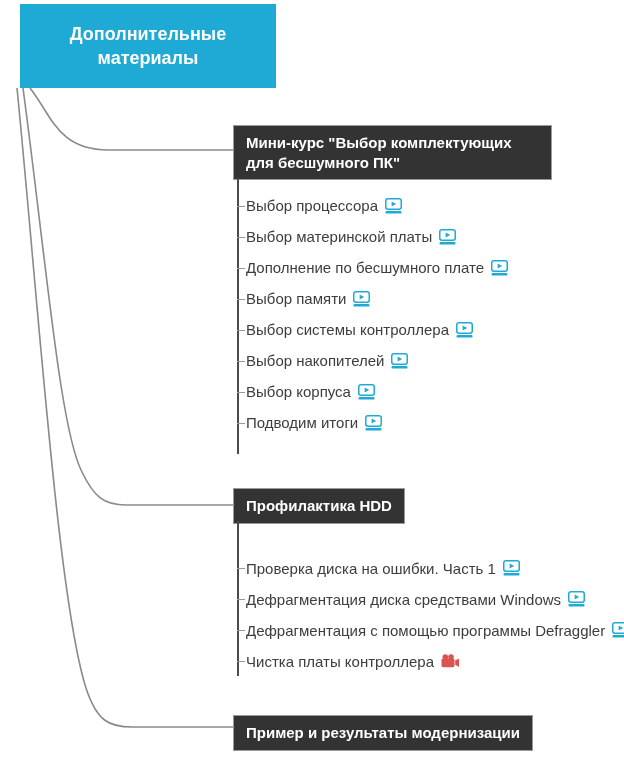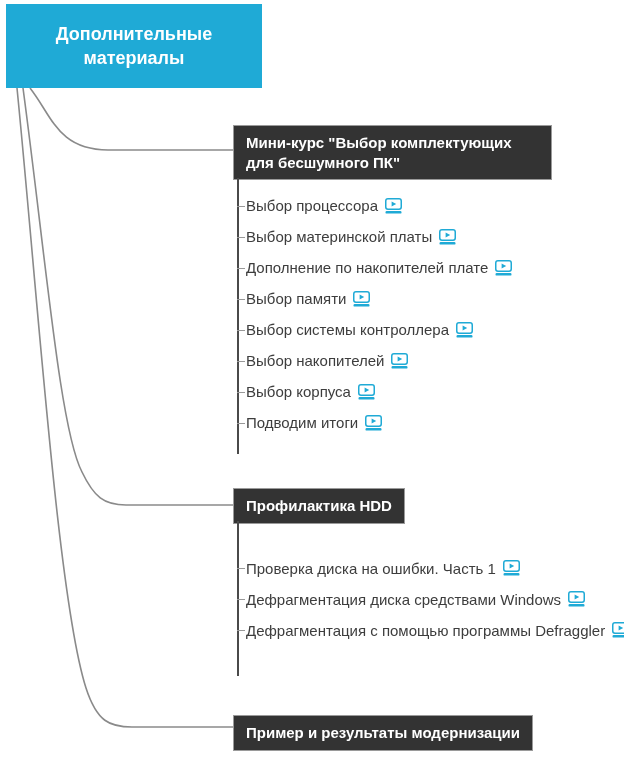--- a/index.html
+++ b/index.html
@@ -21,21 +21,21 @@
     overflow:hidden;
   }
   .connectors{
     position:absolute;left:0;top:0;width:624px;height:772px;
     pointer-events:none;
   }
   .connectors path{
     fill:none;stroke:var(--line);stroke-width:1.6px;
   }
   .root-node{
-    position:absolute;left:6px;top:4px;width:256px;height:84px;
+    position:absolute;left:20px;top:4px;width:256px;height:84px;
     background:var(--accent);
     color:#ffffff;
     font-size:18px;font-weight:bold;
     display:flex;align-items:center;justify-content:center;
     text-align:center;line-height:1.35;
     padding:0 10px;box-sizing:border-box;
     cursor:pointer;
   }
   .section{position:absolute;left:233px;}
   .s1{top:125px;}
@@ -122,21 +122,21 @@
     <span class="icon video-screen">
       <svg width="17" height="16" viewBox="0 0 17 16" aria-hidden="true">
         <rect x="0.75" y="0.75" width="15.5" height="10.5" rx="2.2" fill="#ffffff" stroke="currentColor" stroke-width="1.5"></rect>
         <path d="M6.6 3.4 L11.2 6 L6.6 8.6 Z" fill="currentColor"></path>
         <rect x="0.5" y="13" width="16" height="2.6" rx="1.2" fill="currentColor"></rect>
       </svg>
     </span>
 
   </div>
         <div class="item-row">
-    <span class="item-label">Дополнение по накопителей плате</span>
+    <span class="item-label">Дополнение по бесшумного плате</span>
     <span class="icon video-screen">
       <svg width="17" height="16" viewBox="0 0 17 16" aria-hidden="true">
         <rect x="0.75" y="0.75" width="15.5" height="10.5" rx="2.2" fill="#ffffff" stroke="currentColor" stroke-width="1.5"></rect>
         <path d="M6.6 3.4 L11.2 6 L6.6 8.6 Z" fill="currentColor"></path>
         <rect x="0.5" y="13" width="16" height="2.6" rx="1.2" fill="currentColor"></rect>
       </svg>
     </span>
 
   </div>
         <div class="item-row">
@@ -227,20 +227,32 @@
     <span class="item-label">Дефрагментация с помощью программы Defraggler</span>
     <span class="icon video-screen">
       <svg width="17" height="16" viewBox="0 0 17 16" aria-hidden="true">
         <rect x="0.75" y="0.75" width="15.5" height="10.5" rx="2.2" fill="#ffffff" stroke="currentColor" stroke-width="1.5"></rect>
         <path d="M6.6 3.4 L11.2 6 L6.6 8.6 Z" fill="currentColor"></path>
         <rect x="0.5" y="13" width="16" height="2.6" rx="1.2" fill="currentColor"></rect>
       </svg>
     </span>
 
   </div>
+        <div class="item-row">
+    <span class="item-label">Чистка платы контроллера</span>
+
+    <span class="icon video-camera">
+      <svg width="19" height="14" viewBox="0 0 19 14" aria-hidden="true">
+        <circle cx="4.3" cy="3" r="2.8" fill="currentColor"></circle>
+        <circle cx="10" cy="3" r="2.8" fill="currentColor"></circle>
+        <rect x="0.5" y="4.6" width="13" height="8.6" rx="1.6" fill="currentColor"></rect>
+        <path d="M14.2 6.6 L18 4.4 L18 13 L14.2 10.8 Z" fill="currentColor"></path>
+      </svg>
+    </span>
+  </div>
       </div>
   </div>
 
   <div class="section s3">
     <div class="node-header">Пример и результаты модернизации</div>
 
     <div class="items"></div>
   </div>
 
 </div>

